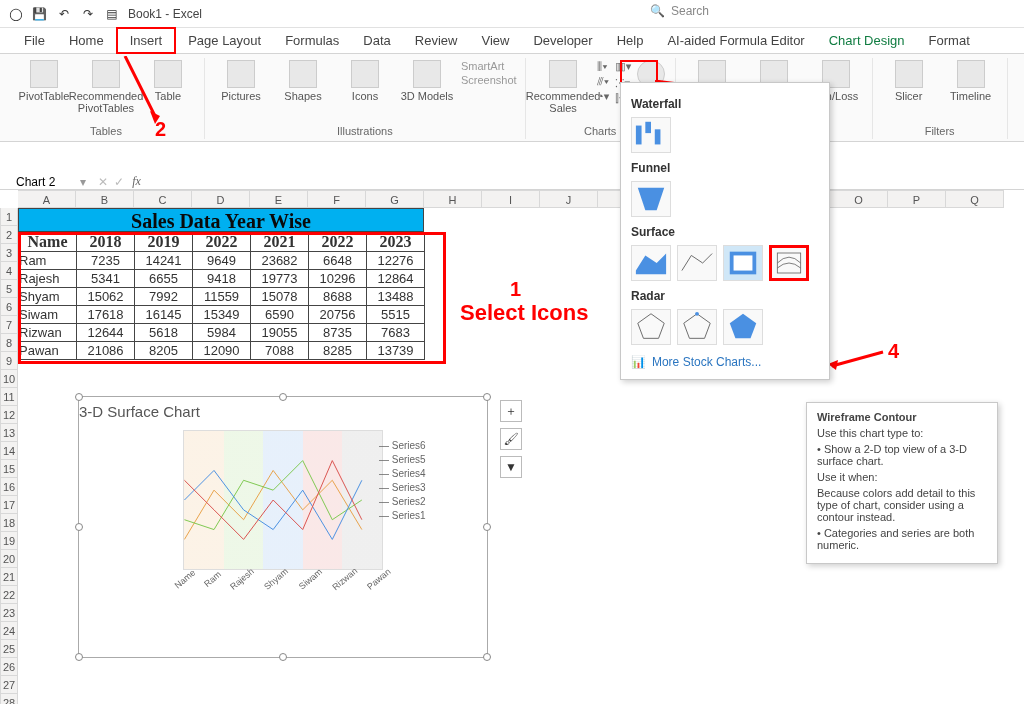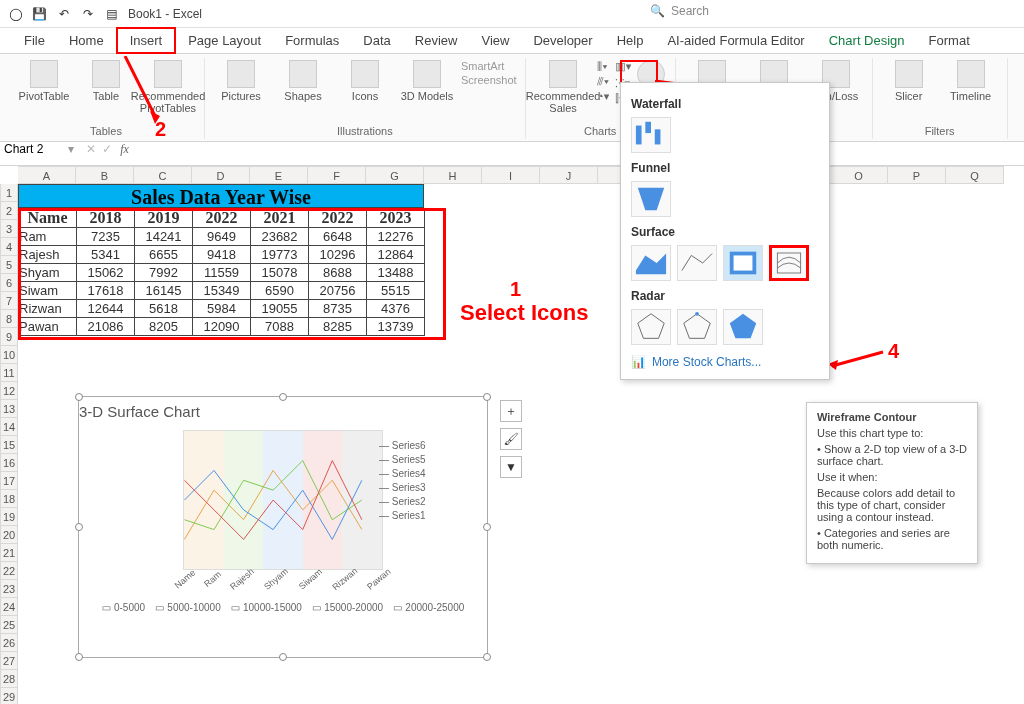--- a/index.html
+++ b/index.html
@@ -12,21 +12,21 @@
 .tab { padding: 4px 12px; font-size: 13px; color: #444; cursor: pointer; }
 .tab.active { border: 2px solid red; }
 .tab.context { color: #107c41; }
 .ribbon { display: flex; background: #fafafa; border-bottom: 1px solid #d4d4d4; height: 88px; padding: 4px 8px 2px; }
 .group { display: flex; flex-direction: column; justify-content: space-between; align-items: center; padding: 2px 8px; border-right: 1px solid #e6e6e6; }
 .group .items { display: flex; gap: 6px; }
 .grplabel { font-size: 11px; color: #666; }
 .bigbtn { display: flex; flex-direction: column; align-items: center; width: 56px; text-align: center; font-size: 11px; color: #555; }
 .bigbtn .ic { width: 28px; height: 28px; background: #e8e8e8; border: 1px solid #ccc; margin-bottom: 2px; }
 .smallstack { display: flex; flex-direction: column; gap: 2px; font-size: 11px; color: #999; }
-.namebox { height: 24px; display: flex; align-items: flex-start; border-bottom: 1px solid #d4d4d4; padding-left: 4px; }
+.namebox { height: 24px; display: flex; align-items: flex-end; border-bottom: 1px solid #d4d4d4; padding-left: 16px; margin-top: 24px; }
 .namebox input { border: none; width: 60px; font-size: 12px; }
 .fx { font-style: italic; font-family: serif; color: #666; margin-left: 8px; }
 .sheet-area { position: relative; }
 .colhdrs { display: flex; margin-left: 18px; }
 .colhdr { background: #f3f2f1; border: 1px solid #d8d8d8; border-left: none; text-align: center; font-size: 11px; color: #555; width: 58px; height: 18px; line-height: 18px; }
 .rowhdr { background: #f3f2f1; border: 1px solid #d8d8d8; border-top: none; text-align: center; font-size: 11px; color: #555; width: 18px; height: 18px; line-height: 18px; }
 .grid-rows { position: absolute; left: 0; top: 18px; }
 .grid-body { position: absolute; left: 18px; top: 18px; }
 .titlecell { background: #00b0f0; color: #0a0a0a; font-weight: bold; font-family: "Times New Roman", serif; font-size: 20px; text-align: center; height: 24px; line-height: 24px; width: 406px; border: 1px solid #444; }
 table.dat { border-collapse: collapse; }
@@ -51,21 +51,21 @@
 .chart-ranges span { margin: 0 5px; }
 .chart-ranges span::before { content: "▭ "; }
 .dropdown { position: absolute; left: 620px; top: 82px; width: 210px; background: #fff; border: 1px solid #c8c8c8; box-shadow: 2px 2px 6px rgba(0,0,0,.2); padding: 6px 10px 10px; z-index: 5; }
 .dropdown .sec { margin: 6px 0; }
 .dropdown .seclabel { font-weight: bold; font-size: 12px; margin: 8px 0 6px; }
 .dropdown .row { display: flex; gap: 6px; }
 .dropdown .opt { width: 40px; height: 36px; border: 1px solid #ddd; background: #f9f9f9; cursor: pointer; display:flex; align-items:center; justify-content:center; }
 .dropdown .opt.hover { background: #d0e7f7; }
 .dropdown .opt.sel { border: 3px solid red; }
 .morelink { color: #2a75c0; font-size: 12px; margin-top: 10px; display: flex; align-items: center; gap: 6px; cursor: pointer; }
-.tooltip { position: absolute; left: 806px; top: 402px; width: 172px; background: #fff; border: 1px solid #c8c8c8; box-shadow: 2px 2px 6px rgba(0,0,0,.2); padding: 8px 10px; font-size: 11px; color: #444; z-index: 6; }
+.tooltip { position: absolute; left: 806px; top: 402px; width: 192px; background: #fff; border: 1px solid #c8c8c8; box-shadow: 2px 2px 6px rgba(0,0,0,.2); padding: 8px 10px; font-size: 11px; color: #444; z-index: 6; }
 .tooltip .tt-title { font-weight: bold; margin-bottom: 4px; }
 .tooltip p { margin: 4px 0; }
 .chartbtnbox { position: absolute; left: 620px; top: 60px; width: 38px; height: 24px; border: 2px solid red; pointer-events: none; z-index:4; }
 svg.ic { width: 100%; height: 100%; }
 </style>
 </head>
 <body>
 
 <div class="qat">
   <span class="ico">◯</span>
@@ -98,25 +98,25 @@
 
 <div class="ribbon">
   <div class="group">
     <div class="items">
       <div class="bigbtn">
           <div class="ic"></div>
           <span>PivotTable</span>
         </div>
       <div class="bigbtn">
           <div class="ic"></div>
+          <span>Recommended PivotTables</span>
+        </div>
+      <div class="bigbtn">
+          <div class="ic"></div>
           <span>Table</span>
-        </div>
-      <div class="bigbtn">
-          <div class="ic"></div>
-          <span>Recommended PivotTables</span>
         </div>
     </div>
     <div class="grplabel">Tables</div>
   </div>
   <div class="group">
     <div class="items">
       <div class="bigbtn">
           <div class="ic"></div>
           <span>Pictures</span>
         </div>
@@ -305,21 +305,21 @@
             <td>20756</td>
             <td>5515</td>
           </tr>
           <tr>
             <td style="text-align: left;">Rizwan</td>
             <td>12644</td>
             <td>5618</td>
             <td>5984</td>
             <td>19055</td>
             <td>8735</td>
-            <td>4376</td>
+            <td>7683</td>
           </tr>
           <tr>
             <td style="text-align: left;">Pawan</td>
             <td>21086</td>
             <td>8205</td>
             <td>12090</td>
             <td>7088</td>
             <td>8285</td>
             <td>13739</td>
           </tr>
@@ -454,19 +454,18 @@
   </div>
   <div class="chart-legend" id="serieslegend">
       <div>— Series6</div>
       <div>— Series5</div>
       <div>— Series4</div>
       <div>— Series3</div>
       <div>— Series2</div>
       <div>— Series1</div>
     </div>
   <div class="chart-x" id="xcats"><span>Name</span><span>Ram</span><span>Rajesh</span><span>Shyam</span><span>Siwam</span><span>Rizwan</span><span>Pawan</span></div>
-  <div class="chart-ranges" id="binlegend"><span>0-5000</span><span>5000-10000</span><span>10000-15000</span><span>15000-20000</span><span>20000-25000</span></div>
 </div>
 <div class="chartsidebar">
   <div>＋</div>
   <div>🖌</div>
   <div>▼</div>
 </div>
 
 </body></html>

